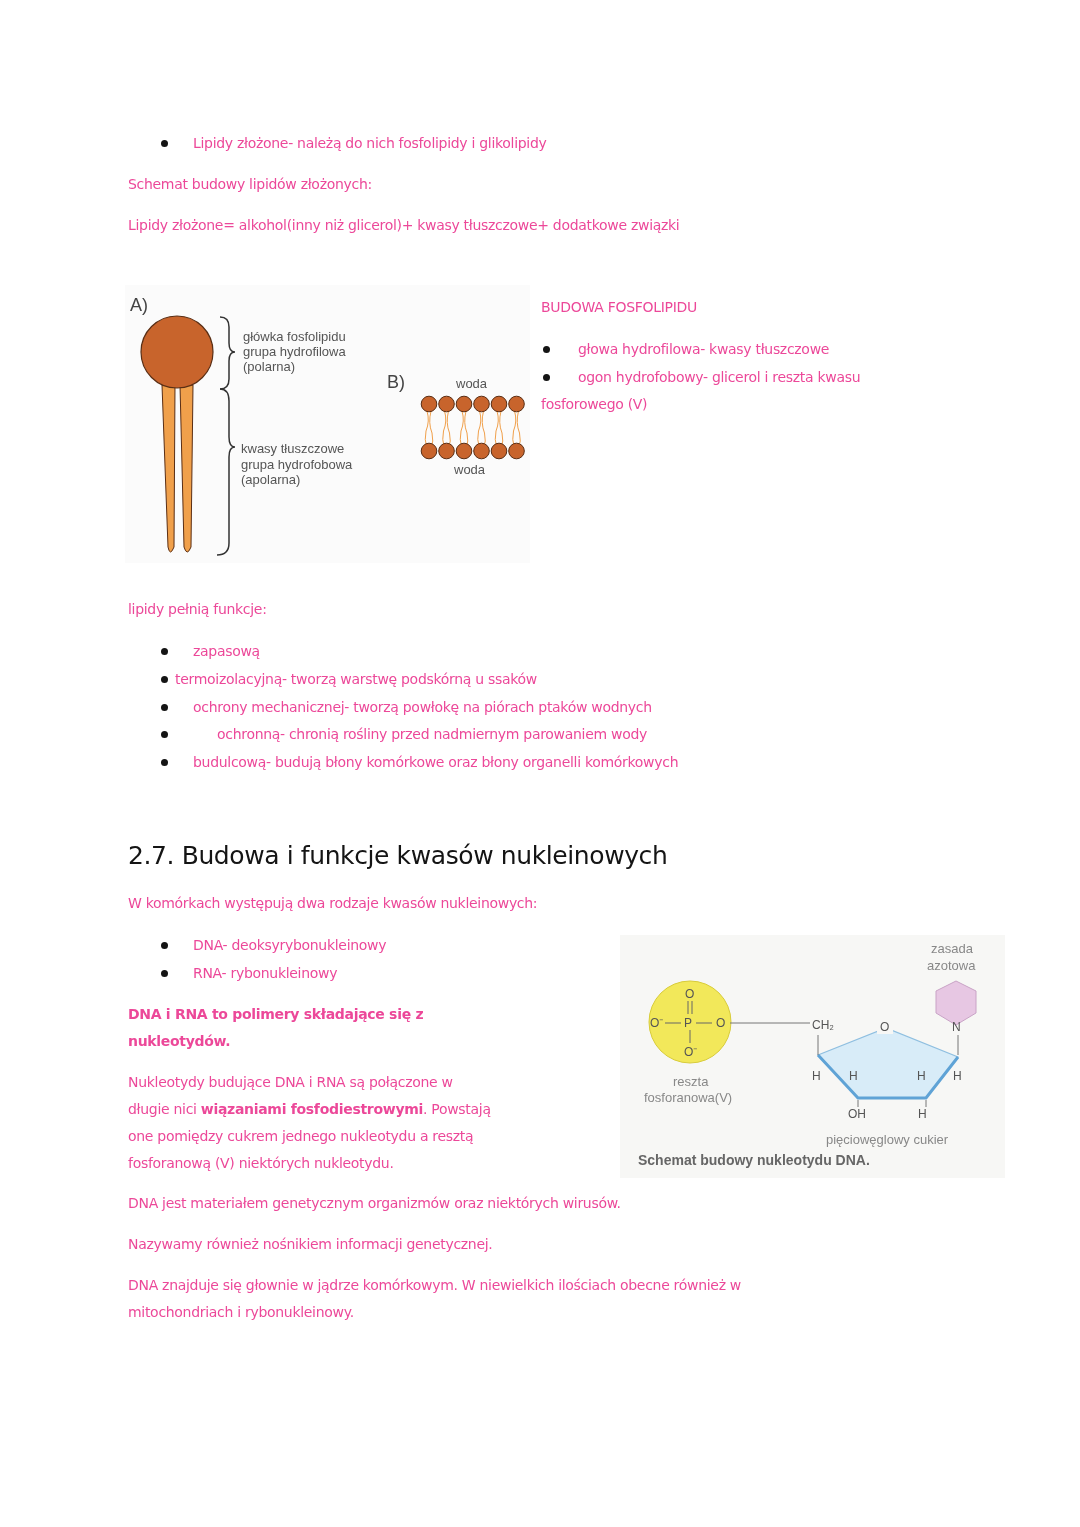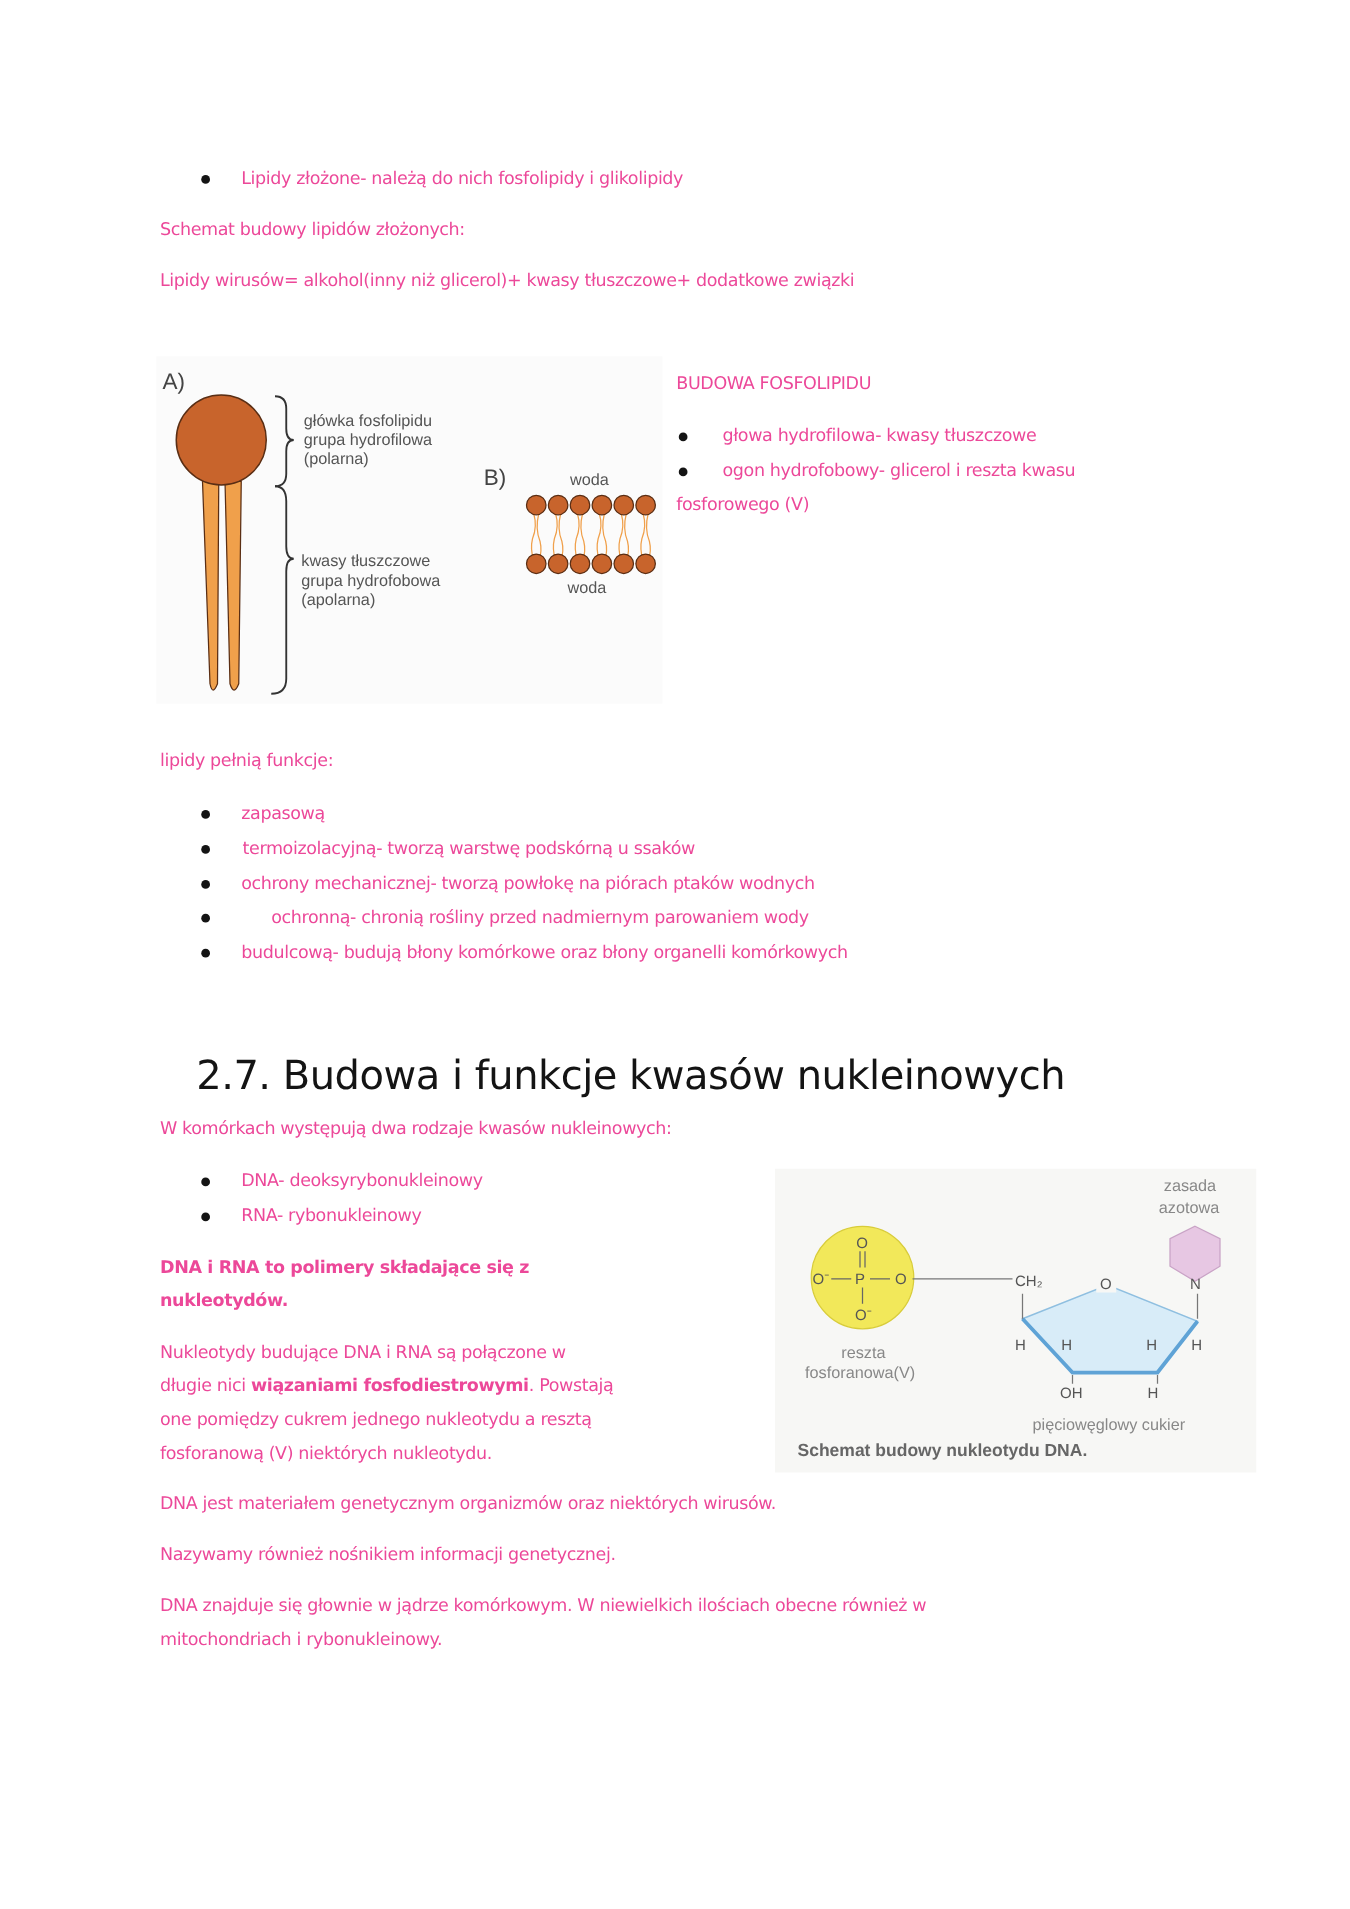--- a/index.html
+++ b/index.html
@@ -1,32 +1,32 @@
 <!DOCTYPE html>
 <html><head>
 <meta charset="utf-8">
 <style>
   html, body { margin: 0; padding: 0; background: #ffffff; }
   body { width: 1080px; height: 1527px; position: relative; overflow: hidden;
          font-family: "Liberation Sans", sans-serif; color: #111; }
   .t { position: absolute; font-family: "DejaVu Sans", sans-serif; font-size: 14px;
        letter-spacing: -0.3px; line-height: 27px; white-space: nowrap; color: #ec4899; }
   .bul { position: absolute; width: 7px; height: 7px; border-radius: 50%; background: #141414; }
-  .h2 { position: absolute; font-family: "DejaVu Sans", sans-serif; font-size: 32px;
-        letter-spacing: -0.4px; color: #141414; white-space: nowrap; margin-left: 29px; }
+  .h2 { position: absolute; font-family: "DejaVu Sans", sans-serif; font-size: 25px;
+        letter-spacing: -0.4px; color: #141414; white-space: nowrap; }
   .fig { position: absolute; }
   b { font-weight: bold; }
 </style>
 </head>
 <body>
 
 <div class="bul" style="left:161px;top:140px;"></div>
 <div class="t" style="left:193px;top:130px;">Lipidy złożone- należą do nich fosfolipidy i glikolipidy</div>
 <div class="t" style="left:128px;top:171px;">Schemat budowy lipidów złożonych:</div>
-<div class="t" style="left:128px;top:212px;">Lipidy wirusów= alkohol(inny niż glicerol)+ kwasy tłuszczowe+ dodatkowe związki</div>
+<div class="t" style="left:128px;top:212px;">Lipidy złożone= alkohol(inny niż glicerol)+ kwasy tłuszczowe+ dodatkowe związki</div>
 
 <div class="fig" style="left:125px;top:285px;width:405px;height:278px;background:#fbfbfb;">
   <svg width="405" height="278" viewBox="0 0 405 278">
     <text x="5" y="26" font-size="18" font-family="Liberation Sans, sans-serif" fill="#444">A)</text>
 
     <path d="M37 100 L50 100 L49 262 Q45 272 43 262 Z" fill="#f0a04b" stroke="#5a2e14" stroke-width="1"></path>
     <path d="M55 100 L68 100 L66 262 Q62 272 59 262 Z" fill="#f0a04b" stroke="#5a2e14" stroke-width="1"></path>
 
     <circle cx="52" cy="67" r="36" fill="#c8642c" stroke="#5a2e14" stroke-width="1.2"></circle>
 
@@ -71,21 +71,21 @@
 <div class="t" style="left:578px;top:336px;">głowa hydrofilowa- kwasy tłuszczowe</div>
 <div class="bul" style="left:543px;top:374px;"></div>
 <div class="t" style="left:578px;top:364px;">ogon hydrofobowy- glicerol i reszta kwasu</div>
 <div class="t" style="left:541px;top:391px;">fosforowego (V)</div>
 
 <div class="t" style="left:128px;top:596px;">lipidy pełnią funkcje:</div>
 <div id="functions-list">
     <div class="bul" style="left: 161px; top: 648px;"></div>
     <div class="t" style="left: 193px; top: 638px;">zapasową</div>
     <div class="bul" style="left: 161px; top: 675.8px;"></div>
-    <div class="t" style="left: 194px; top: 665.8px;">termoizolacyjną- tworzą warstwę podskórną u ssaków</div>
+    <div class="t" style="left: 175px; top: 665.8px;">termoizolacyjną- tworzą warstwę podskórną u ssaków</div>
     <div class="bul" style="left: 161px; top: 703.6px;"></div>
     <div class="t" style="left: 193px; top: 693.6px;">ochrony mechanicznej- tworzą powłokę na piórach ptaków wodnych</div>
     <div class="bul" style="left: 161px; top: 731.4px;"></div>
     <div class="t" style="left: 193px; top: 721.4px; margin-left: 24px;">ochronną- chronią rośliny przed nadmiernym parowaniem wody</div>
     <div class="bul" style="left: 161px; top: 759.2px;"></div>
     <div class="t" style="left: 193px; top: 749.2px;">budulcową- budują błony komórkowe oraz błony organelli komórkowych</div>
   </div>
 
 <div class="h2" style="left:128px;top:841px;">2.7. Budowa i funkcje kwasów nukleinowych</div>
 <div class="t" style="left:128px;top:890px;text-align:center;">W komórkach występują dwa rodzaje kwasów nukleinowych:</div>

